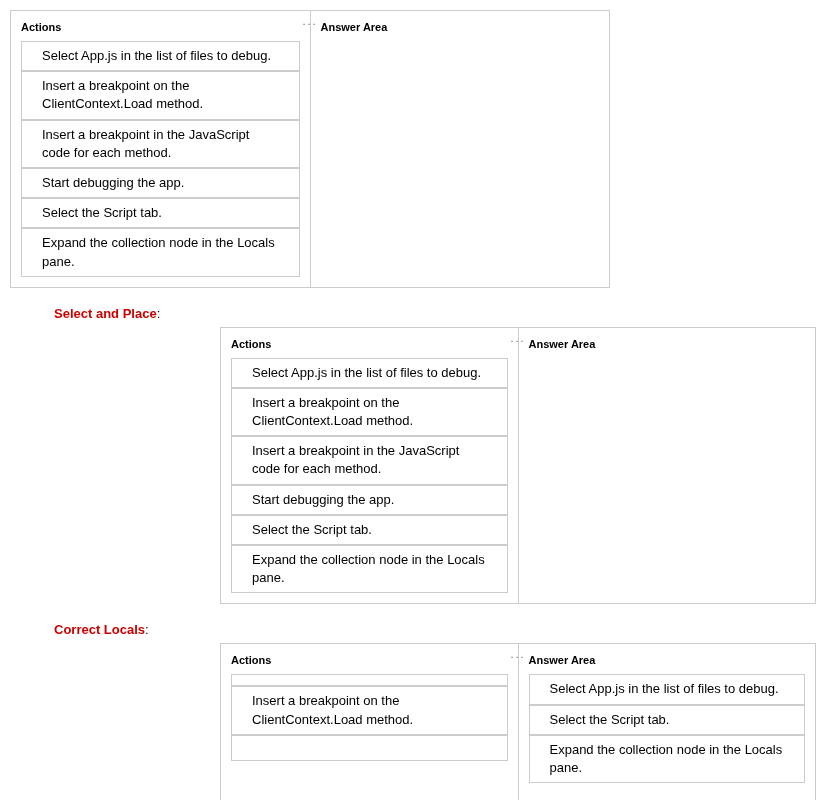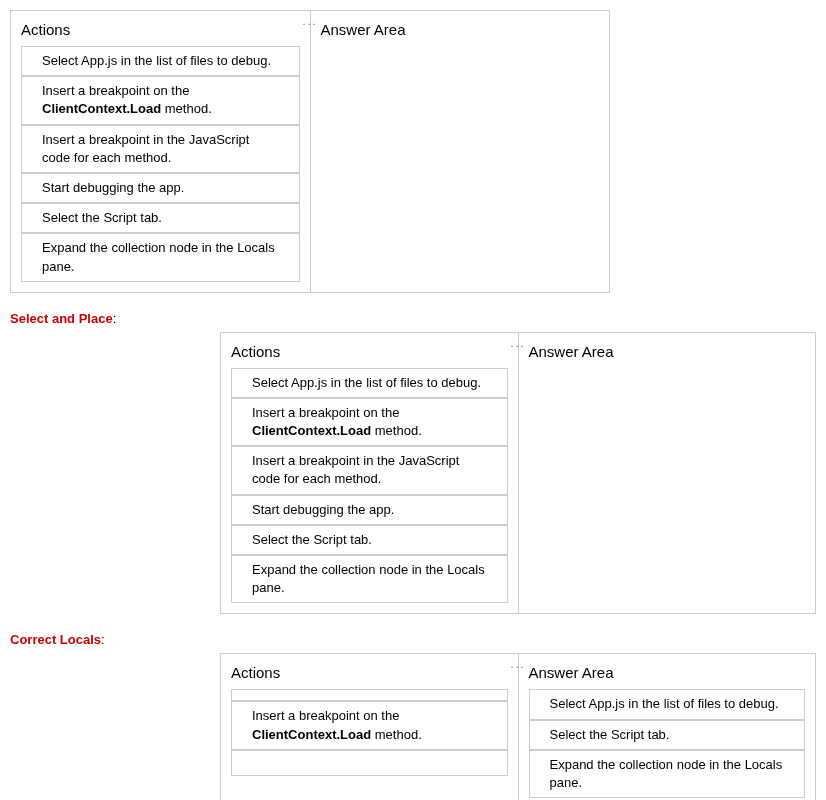--- a/index.html
+++ b/index.html
@@ -18,20 +18,21 @@
     }
 
     .section-label {
       font-size: 13px;
       margin-bottom: 6px;
     }
 
     .section-label .label-key {
       font-weight: bold;
       color: #c00;
+      margin-left: 44px;
     }
 
     .drag-container {
       display: flex;
       border: 1px solid #ccc;
       position: relative;
       background: #fff;
     }
 
     .drag-container .dots {
@@ -44,42 +45,42 @@
       letter-spacing: 2px;
     }
 
     .panel {
       flex: 1;
       padding: 10px;
       min-height: 180px;
     }
 
     .panel-title {
-      font-weight: normal;
+      font-weight: bold;
       margin-bottom: 8px;
-      font-size: 15px;
+      font-size: 11px;
     }
 
     .divider {
       width: 1px;
       background: #ccc;
     }
 
     .action-item {
       border: 1px solid #ccc;
       padding: 5px 20px;
       margin-bottom: 0;
       background: #fff;
       font-size: 13px;
       cursor: default;
       line-height: 1.4;
     }
 
     .action-item b {
-      font-weight: bold;
+      font-weight: normal;
       text-align: right;
     }
 
     
     .top-section .drag-container {
       max-width: 600px;
     }
 
     
     .select-place-section .drag-container {

